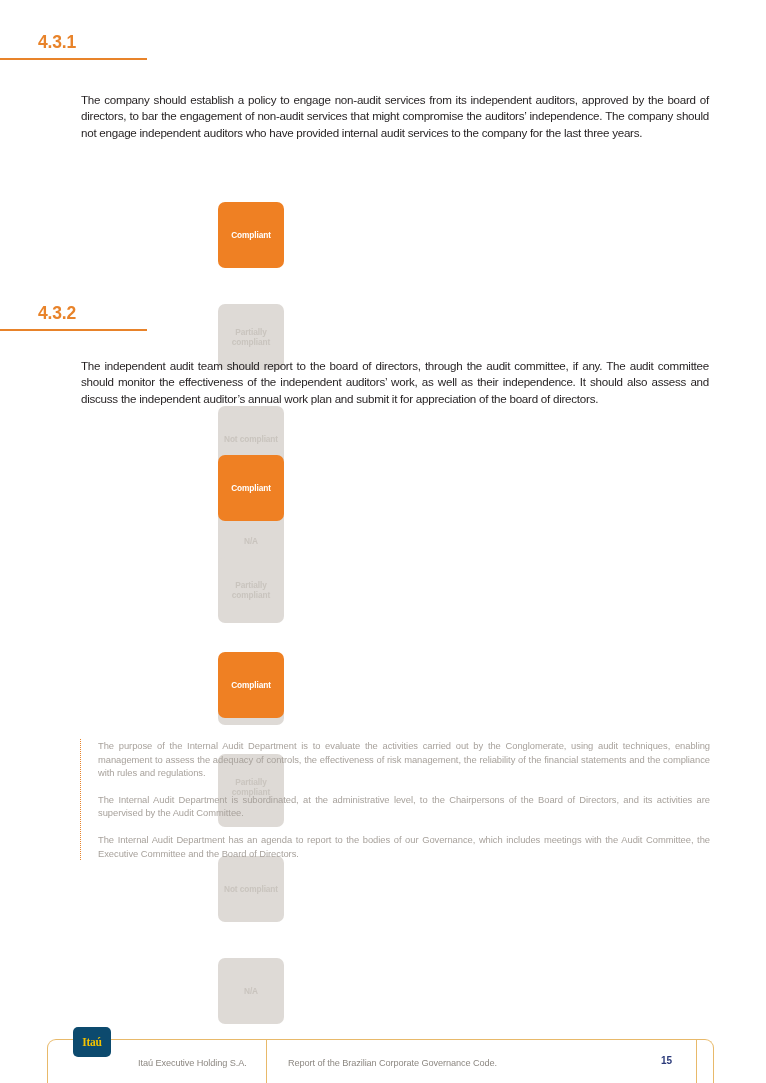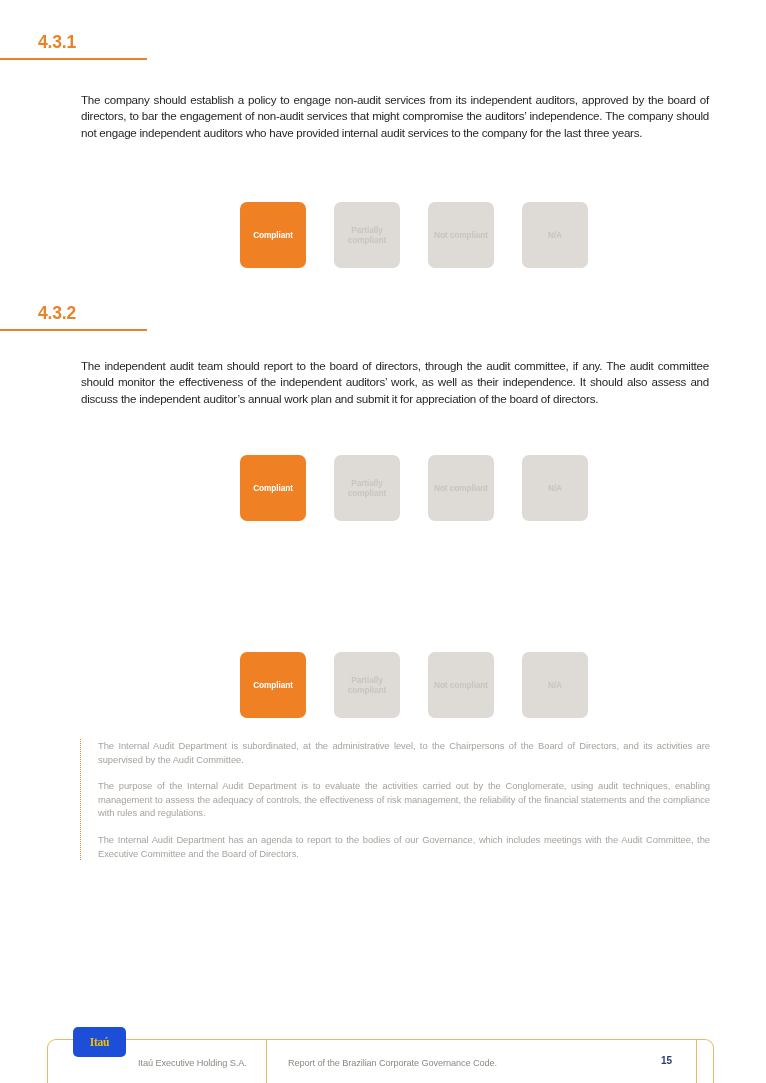--- a/index.html
+++ b/index.html
@@ -60,23 +60,24 @@
     line-height: 16.4px;
     color: #231f20;
     text-align: justify;
     font-family: "Liberation Sans", sans-serif;
     letter-spacing: -0.25px;
   }
 
   
   .choices {
     position: absolute;
-    left: 240px;
-    display: flex;
-    gap: 28px;
+    left: 218px;
+    display: flex;
+    gap: 36px;
+    flex-direction: column;
   }
   .choice {
     width: 66px;
     height: 66px;
     border-radius: 7px;
     display: flex;
     align-items: center;
     justify-content: center;
     text-align: center;
     font-size: 8.3px;
@@ -131,23 +132,23 @@
   .footer-inner {
     position: relative;
     height: 100%;
     display: flex;
     align-items: center;
   }
   .footer-logo {
     position: absolute;
     left: 25px;
     top: -13px;
-    width: 53px;
+    width: 38px;
     height: 30px;
-    background: #1d4ed8;
+    background: #0c4a6e;
     border-radius: 5px;
     display: flex;
     align-items: center;
     justify-content: center;
   }
   .footer-logo span {
     color: #f2c200;
     font-size: 11.5px;
     font-weight: bold;
     font-family: "Liberation Serif", serif;
@@ -228,22 +229,22 @@
   </div>
 
   <div class="choices" style="top:652px;">
     <div class="choice on">Compliant</div>
     <div class="choice off">Partially compliant</div>
     <div class="choice off">Not compliant</div>
     <div class="choice off">N/A</div>
   </div>
 
   <div class="commentary" style="top:739px;">
+    <p>The purpose of the Internal Audit Department is to evaluate the activities carried out by the Conglomerate, using audit techniques, enabling management to assess the adequacy of controls, the effectiveness of risk management, the reliability of the financial statements and the compliance with rules and regulations.</p>
     <p>The Internal Audit Department is subordinated, at the administrative level, to the Chairpersons of the Board of Directors, and its activities are supervised by the Audit Committee.</p>
-    <p>The purpose of the Internal Audit Department is to evaluate the activities carried out by the Conglomerate, using audit techniques, enabling management to assess the adequacy of controls, the effectiveness of risk management, the reliability of the financial statements and the compliance with rules and regulations.</p>
     <p>The Internal Audit Department has an agenda to report to the bodies of our Governance, which includes meetings with the Audit Committee, the Executive Committee and the Board of Directors.</p>
   </div>
 
   <div class="footer">
     <div class="footer-inner">
       <div class="footer-logo">
         <span>Itaú</span>
       </div>
       <div class="footer-cell1">Itaú Executive Holding S.A.</div>
       <div class="footer-div1"></div>

